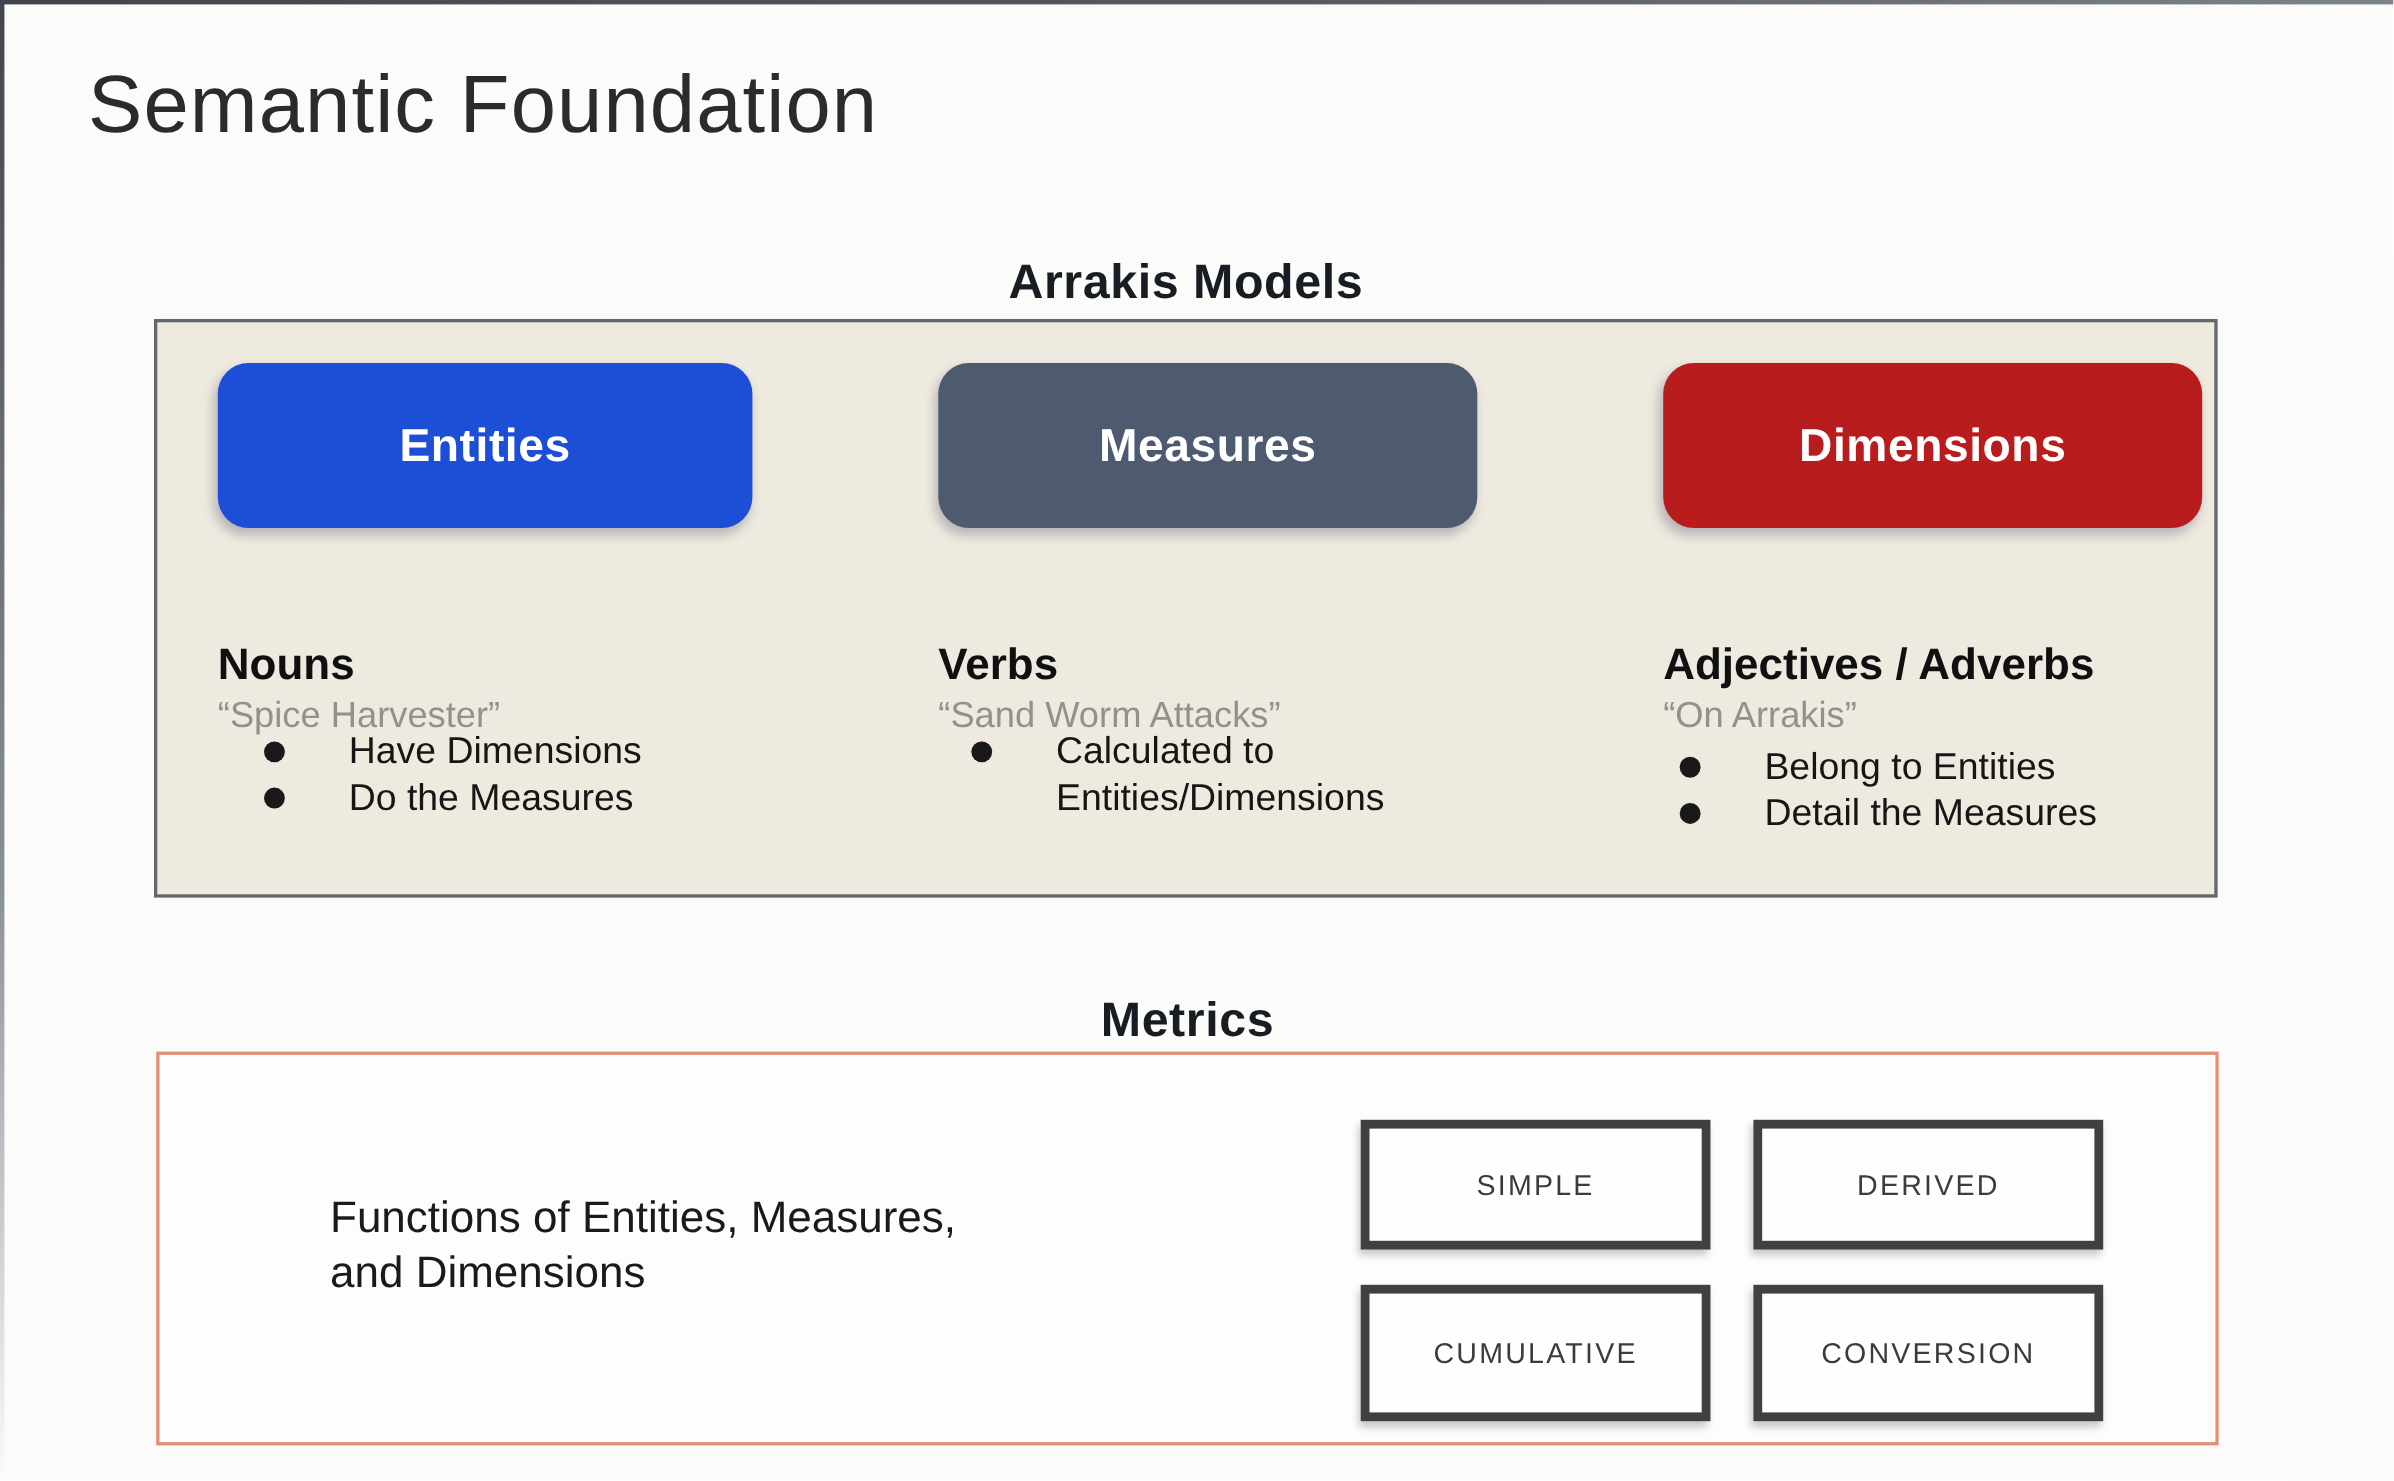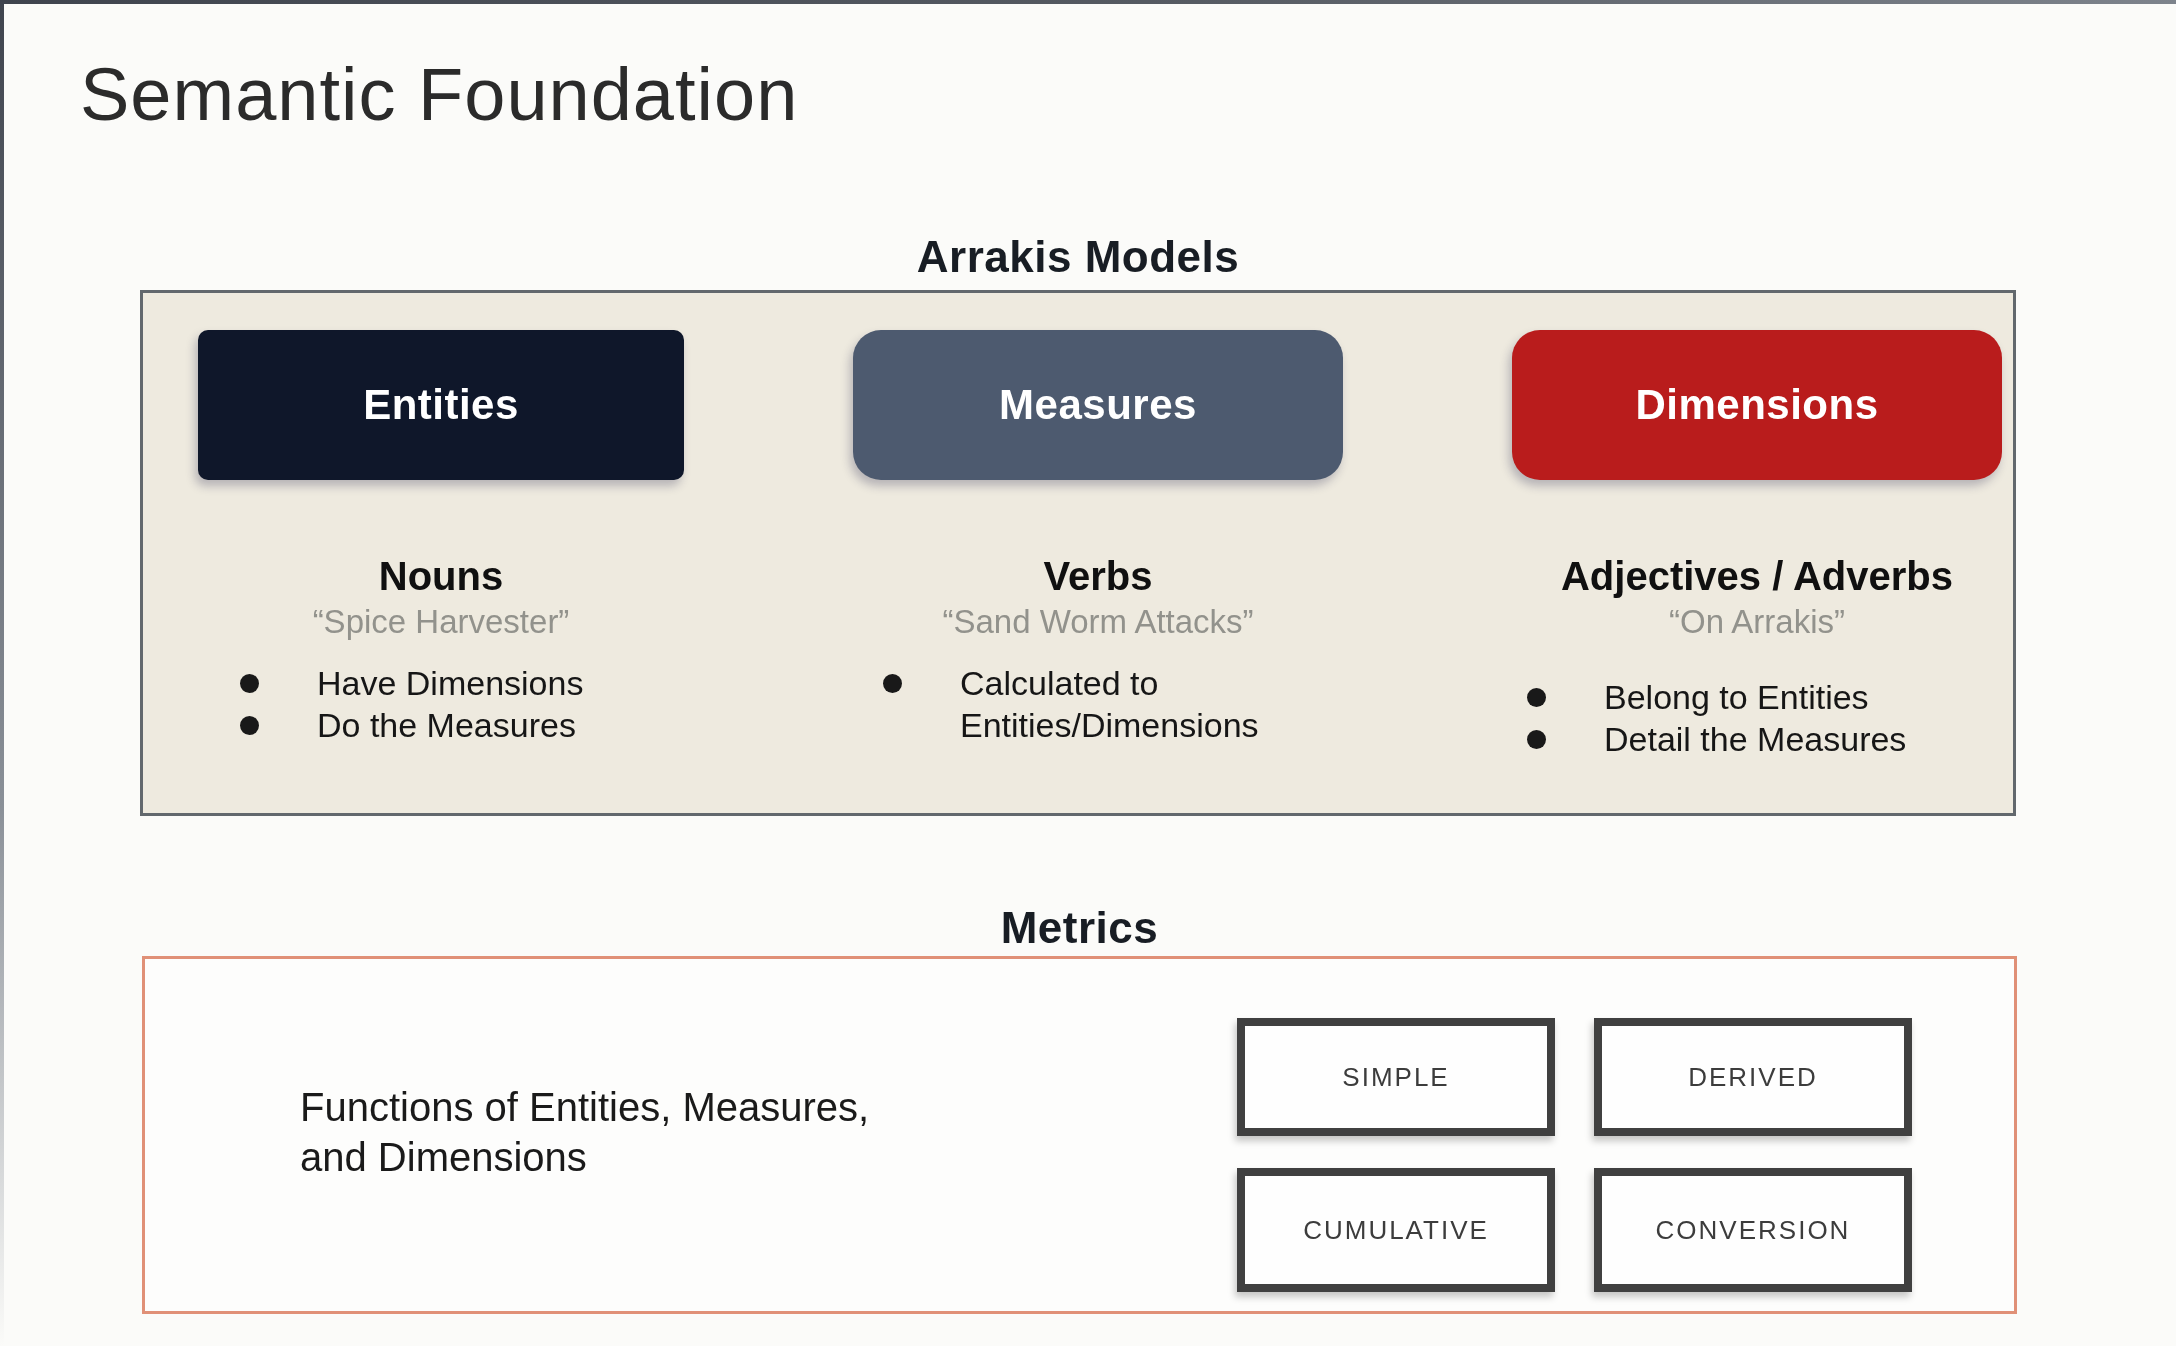--- a/index.html
+++ b/index.html
@@ -36,24 +36,24 @@
     position:absolute;left:142px;top:956px;width:1875px;height:358px;
     background:#fdfdfc;border:3px solid #e09077;box-sizing:border-box;
   }
   .pill{
     position:absolute;top:330px;height:150px;
     border-radius:28px;
     display:flex;align-items:center;justify-content:center;
     box-shadow:-3px 6px 10px rgba(40,40,80,0.28);
   }
   .pill span{font-size:42px;font-weight:700;color:#ffffff;letter-spacing:0.5px;}
-  .pill-entities{left:198px;width:486px;background:#0f172a;border-radius:10px;}
+  .pill-entities{left:198px;width:486px;background:#1d4ed8;}
   .pill-measures{left:853px;width:490px;background:#4d5a6f;}
   .pill-dimensions{left:1512px;width:490px;background:#b91c1c;}
-  .col-head{position:absolute;top:552px;text-align:center;}
+  .col-head{position:absolute;top:580px;}
   .col-head .role{font-size:40px;font-weight:700;color:#101010;line-height:48px;}
   .col-head .example{font-size:33px;color:#92928c;line-height:40px;margin-top:2px;}
   .c0{left:198px;width:486px;}
   .c1{left:853px;width:490px;}
   .c2{left:1512px;width:490px;}
   ul.blist{
     position:absolute;margin:0;padding:0;list-style:none;
     font-size:34px;color:#161616;line-height:42px;
   }
   ul.blist li{display:flex;align-items:flex-start;margin:0;}

